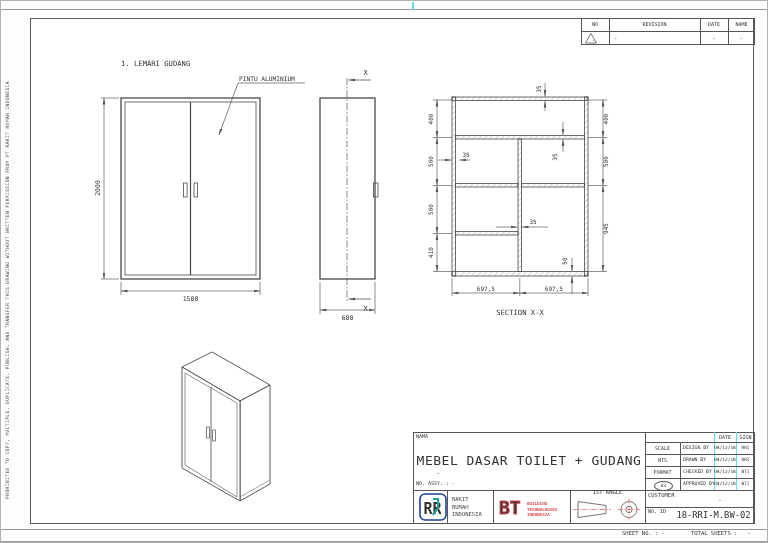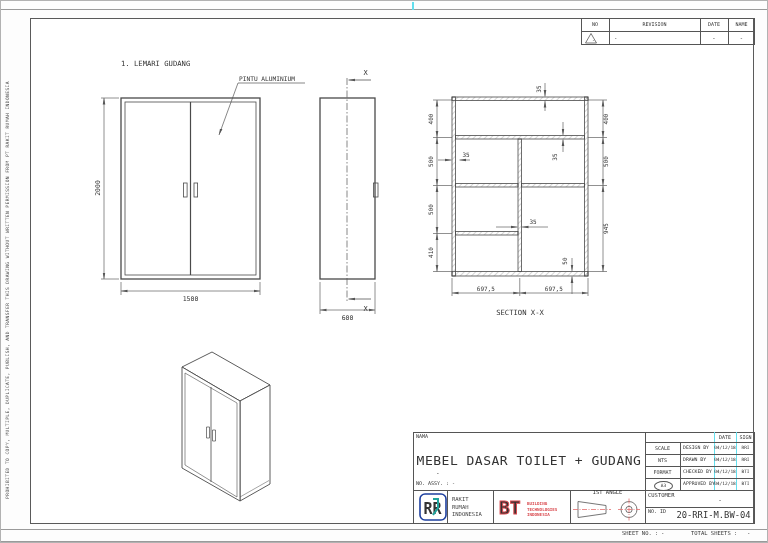--- a/index.html
+++ b/index.html
@@ -230,21 +230,21 @@
 <div class="t" style="left:714px;top:458px;width:22px;text-align:center;font-size:4.5px;">04/12/18</div>
 <div class="t" style="left:714px;top:470px;width:22px;text-align:center;font-size:4.5px;">04/12/18</div>
 <div class="t" style="left:714px;top:482px;width:22px;text-align:center;font-size:4.5px;">04/12/18</div>
 <div class="t" style="left:736px;top:446px;width:19px;text-align:center;font-size:4.5px;">RRI</div>
 <div class="t" style="left:736px;top:458px;width:19px;text-align:center;font-size:4.5px;">RRI</div>
 <div class="t" style="left:736px;top:470px;width:19px;text-align:center;font-size:4.5px;">BTI</div>
 <div class="t" style="left:736px;top:482px;width:19px;text-align:center;font-size:4.5px;">BTI</div>
 <div class="t" style="left:648px;top:493px;font-size:5.5px;">CUSTOMER</div>
 <div class="t" style="left:690px;top:497px;width:60px;text-align:center;font-size:6px;">-</div>
 <div class="t" style="left:648px;top:509px;font-size:5px;">NO. ID</div>
-<div class="t" style="left:672px;top:511px;width:83px;text-align:center;font-size:8.8px;">20-RRI-M.BW-04</div>
+<div class="t" style="left:672px;top:511px;width:83px;text-align:center;font-size:8.8px;">18-RRI-M.BW-02</div>
 
 <svg class="abs" style="left:419px;top:493px;" width="28" height="28">
   <rect x="1" y="1" width="26" height="26" rx="5" fill="none" stroke="#1d3f9f" stroke-width="1.6"></rect>
   <text x="4.5" y="20.5" font-size="15" font-weight="bold" fill="#1d3f9f">RR</text>
   <path d="M14,6 l5,0 l0,9 l-5,7" fill="none" stroke="#1fa39b" stroke-width="2"></path>
 </svg>
 <div class="t pre" style="left:452px;top:496px;font-size:5.5px;line-height:7.5px;color:#444;">RAKIT
 RUMAH
 INDONESIA</div>
 <svg class="abs" style="left:498px;top:497px;" width="27" height="21">

